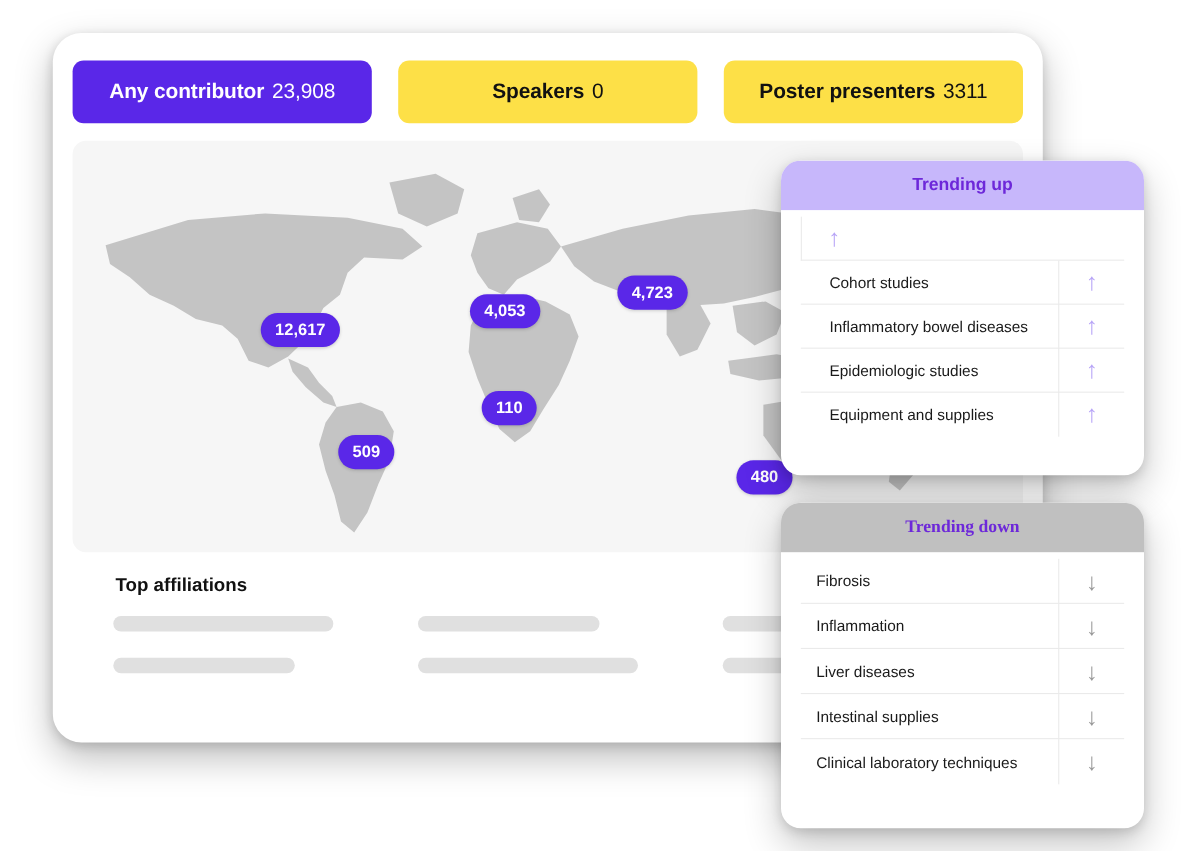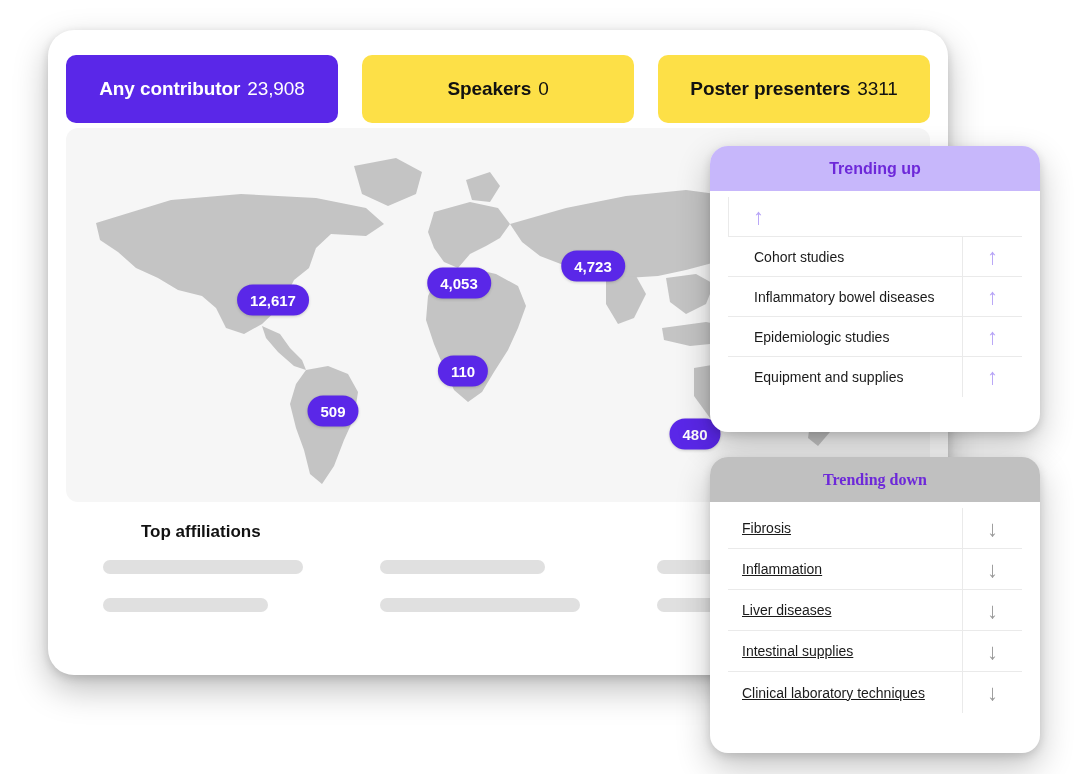--- a/index.html
+++ b/index.html
@@ -22,21 +22,21 @@
     width: 900px; height: 645px;
     background: #ffffff;
     border-radius: 26px;
     box-shadow: 0 14px 34px rgba(0,0,0,0.26), 0 3px 10px rgba(0,0,0,0.14);
   }
 
   
   .tabs {
     position: absolute;
     left: 18px; top: 25px;
-    width: 864px; height: 68px;
+    width: 864px; height: 57px;
     display: flex;
     gap: 24px;
   }
   .tab {
     flex: 1;
     border-radius: 10px;
     background: #fde047;
     color: #111111;
     display: flex;
     align-items: center;
@@ -78,21 +78,20 @@
     cursor: pointer;
   }
 
   
   .affil-title {
     position: absolute;
     left: 57px; top: 492px;
     font-size: 17px;
     font-weight: bold;
     color: #111111;
-    margin-left: 36px;
   }
   .skeleton-grid {
     position: absolute;
     left: 55px; top: 530px;
     width: 800px;
   }
   .sk-row { display: flex; gap: 45px; margin-bottom: 24px; }
   .sk-col { width: 232px; }
   .sk-bar {
     height: 14px;
@@ -144,21 +143,21 @@
     line-height: 40px;
     height: 40px;
   }
   .arrow-up { color: #b7a4f7; }
   .arrow-down { color: #9a9a9a; }
 
   #trending-up-card { left: 710px; top: 146px; width: 330px; height: 286px; }
   #trending-down-card { left: 710px; top: 457px; width: 330px; height: 296px; }
   #trending-down-card .trend-row { height: 41px; }
   #trending-down-card .trend-arrow { line-height: 41px; height: 41px; }
-  #trending-down-card .trend-label { padding-left: 14px; text-decoration: underline; }
+  #trending-down-card .trend-label { padding-left: 14px; }
 </style>
 </head>
 <body>
 
 <div id="root">
 
   <div class="main-card">
 
     <div class="tabs">
       <div class="tab active">

